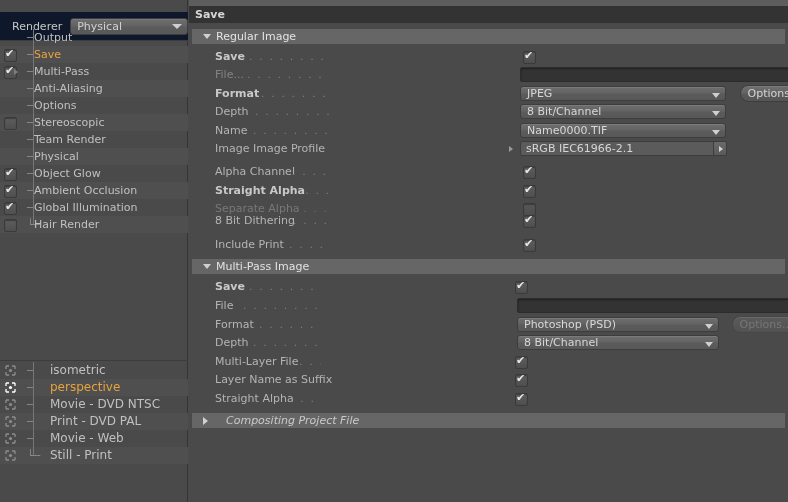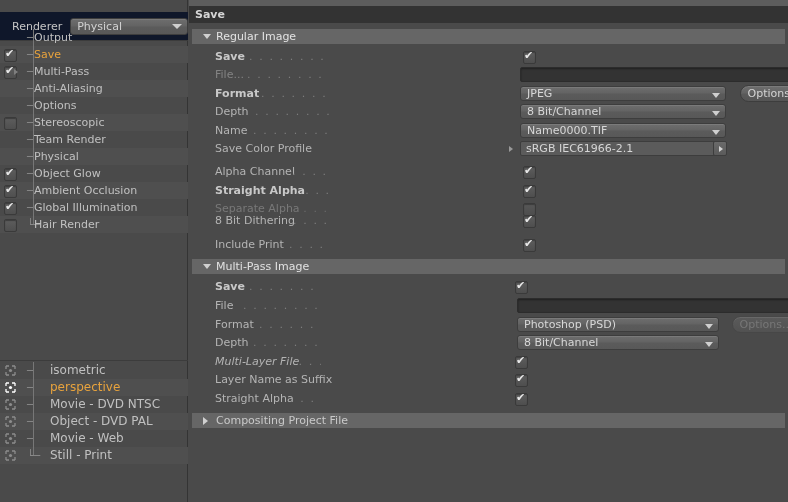--- a/index.html
+++ b/index.html
@@ -321,21 +321,21 @@
           <span class="plabel">Movie - DVD NTSC</span>
         </div>
         <div class="prow alt">
           <span class="picon">
             <svg width="11" height="11" viewBox="0 0 11 11">
               <path d="M1 1h3M1 1v3M10 1H7M10 1v3M1 10h3M1 10V7M10 10H7M10 10V7" stroke="#8d8d8d" fill="none" stroke-width="1.3"></path>
               <circle cx="5.5" cy="5.5" r="1.6" fill="#8d8d8d"></circle>
             </svg>
           </span>
           <span class="twig" style="left: 27px;">─</span>
-          <span class="plabel">Object - DVD PAL</span>
+          <span class="plabel">Print - DVD PAL</span>
         </div>
         <div class="prow">
           <span class="picon">
             <svg width="11" height="11" viewBox="0 0 11 11">
               <path d="M1 1h3M1 1v3M10 1H7M10 1v3M1 10h3M1 10V7M10 10H7M10 10V7" stroke="#8d8d8d" fill="none" stroke-width="1.3"></path>
               <circle cx="5.5" cy="5.5" r="1.6" fill="#8d8d8d"></circle>
             </svg>
           </span>
           <span class="twig" style="left: 27px;">─</span>
           <span class="plabel">Movie - Web</span>
@@ -401,21 +401,21 @@
     <div class="field" style="top:122px;">
       <span class="flabel">Name</span>
       <span class="dots" style="left:64px;width:76px;">. . . . . . . . . . . .</span>
       <div class="dropdown" style="left:331px;width:206px;">
         <span>Name0000.TIF</span>
         <span class="caret"></span>
       </div>
     </div>
 
     <div class="field" style="top:140px;">
-      <span class="flabel">Save Color Profile</span>
+      <span class="flabel">Image Image Profile</span>
       <span class="subarrow" style="left:320px;"></span>
       <div class="profilebox" style="left:331px;width:198px;">
         <span>sRGB IEC61966-2.1</span>
       </div>
       <div class="profilebtn" style="left:524px;"></div>
     </div>
 
     <div class="field" style="top:163px;">
       <span class="flabel">Alpha Channel</span>
       <span class="dots" style="left:103px;width:37px;">. . . . . . .</span>
@@ -476,35 +476,35 @@
 
     <div class="field" style="top:334px;">
       <span class="flabel">Depth</span>
       <span class="dots" style="left:64px;width:68px;">. . . . . . . . . . .</span>
       <div class="dropdown" style="left:328px;width:202px;">
         <span>8 Bit/Channel</span>
         <span class="caret"></span>
       </div>
     </div>
 
-    <div class="field" style="top:353px;font-style:italic;">
+    <div class="field" style="top:353px;">
       <span class="flabel">Multi-Layer File</span>
       <span class="dots" style="left:110px;width:22px;">. . . .</span>
       <span class="cb on" style="left:326px;"></span>
     </div>
 
     <div class="field" style="top:371px;">
       <span class="flabel">Layer Name as Suffix</span>
       <span class="cb on" style="left:326px;"></span>
     </div>
 
     <div class="field" style="top:390px;">
       <span class="flabel">Straight Alpha</span>
       <span class="dots" style="left:101px;width:31px;">. . . . .</span>
       <span class="cb on" style="left:326px;"></span>
     </div>
 
     <div class="groupbar" style="top:413px;">
       <span class="gtri collapsed"></span>
-      <span class="gtitle" style="margin-left:8px;color:#c9c9c9;">Compositing Project File</span>
+      <span class="gtitle" style="margin-left:18px;color:#c9c9c9;font-style:italic;">Compositing Project File</span>
     </div>
   </div>
 </div>
 
 </body></html>

